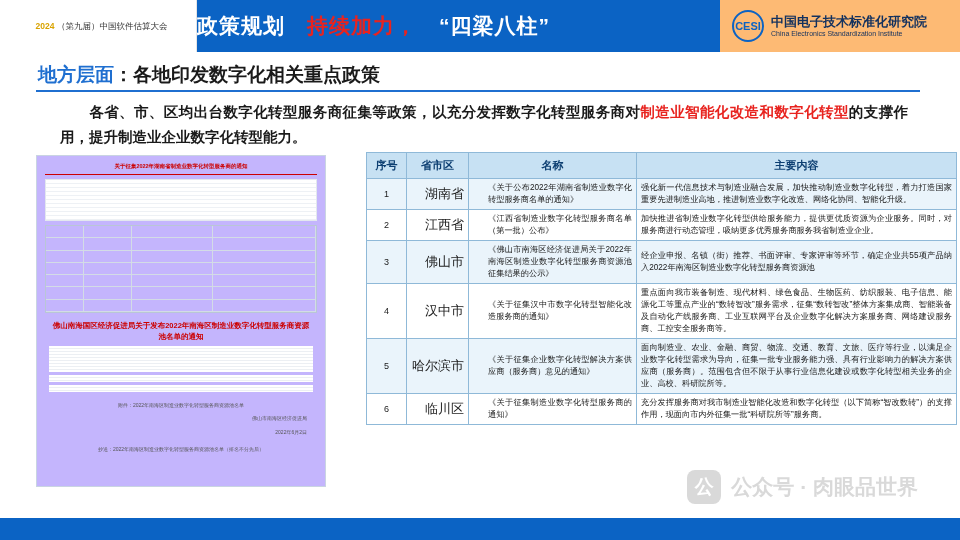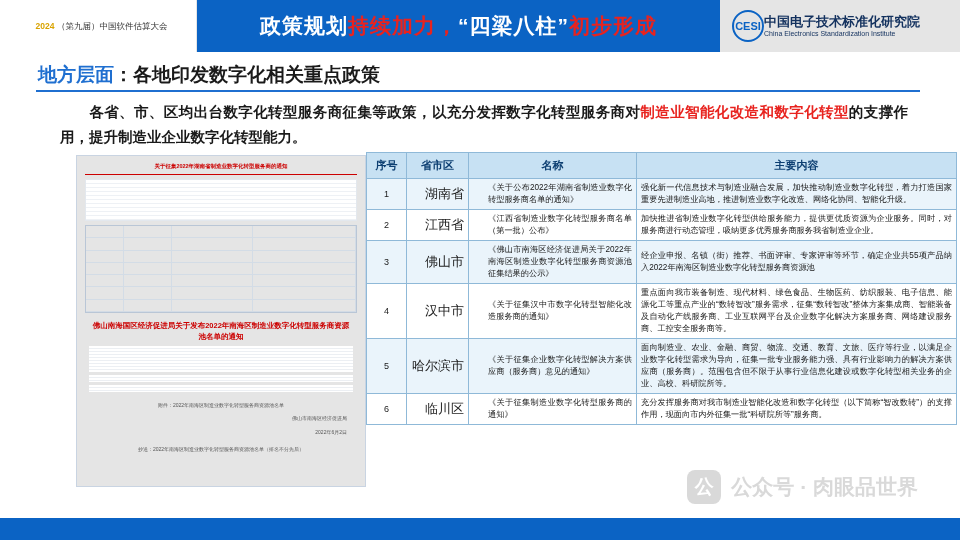--- a/index.html
+++ b/index.html
@@ -24,27 +24,27 @@
     font-family:"DejaVu Sans",sans-serif;
     font-weight:bold;font-size:26px;letter-spacing:-1px;color:#0b63c4;
     line-height:26px;position:relative;
   }
   .logo-main .reg{font-size:9px;vertical-align:super;}
   .logo-sub{
     font-size:8.5px;color:#333;margin-top:2px;white-space:nowrap;
   }
   .logo-sub .yellow{color:#d9a300;font-weight:bold;margin-left:7px;}
   .header-title{
-    flex:1;display:flex;align-items:center;justify-content:center;
-    font-size:21px;font-weight:bold;color:#ffffff;letter-spacing:1px;
+    flex:1;display:flex;align-items:center;justify-content:flex-start;
+    font-size:21px;font-weight:bold;color:#ffffff;letter-spacing:1px;gap:22px;
   }
   .header-title .red{color:#e8231f;}
   .right-logo{
-    width:240px;height:52px;background:#e5e5e5;
-    display:flex;align-items:center;padding-left:12px;box-sizing:border-box;
+    width:240px;height:52px;background:#fdba74;
+    display:flex;align-items:center;gap:7px;padding-left:12px;box-sizing:border-box;
   }
   .rl-mark{
     width:28px;height:28px;border-radius:50%;
     border:2px solid #0b63c4;color:#0b63c4;
     display:flex;align-items:center;justify-content:center;
     font-size:11px;font-weight:bold;flex:0 0 auto;
   }
   .rl-text-cn{font-size:13px;font-weight:bold;color:#13315e;line-height:15px;white-space:nowrap;}
   .rl-text-en{font-size:7px;color:#13315e;line-height:10px;white-space:nowrap;}
 
@@ -63,22 +63,22 @@
     position:absolute;left:60px;top:100px;width:848px;
     font-size:14.5px;line-height:25px;color:#1a1a1a;font-weight:bold;
     text-align:justify;
   }
   .intro .ind{display:inline-block;width:2em;}
   .intro .red{color:#e8231f;}
 
   
   .doc-preview{
     position:absolute;left:36px;top:155px;width:288px;height:330px;
-    background:#e5e5e5;border:1px solid #c9d4e2;
-    overflow:hidden;font-size:4px;color:#444;margin-left:40px;
+    background:#c4b5fd;border:1px solid #c9d4e2;
+    overflow:hidden;font-size:4px;color:#444;
   }
   .doc-red-head{
     text-align:center;color:#c00;font-size:5.5px;font-weight:bold;
     margin-top:6px;line-height:8px;
   }
   .doc-rule{height:1px;background:#c00;margin:4px 8px;}
   .doc-body-block{
     margin:4px 8px;height:40px;
     background:repeating-linear-gradient(to bottom,#ffffff 0 3px,#eef1f5 3px 4px);
     border:1px solid #e3e8ee;
@@ -146,21 +146,20 @@
   <div class="logo-box">
     <div class="logo-sub">
       <span class="yellow">2024</span>
       <span>（第九届）中国软件估算大会</span>
     </div>
   </div>
   <div class="header-title">
     <span>政策规划</span>
       <span class="red">持续加力，</span>
       <span>“四梁八柱”</span>
-      <span class="red">初步形成</span>
   </div>
   <div class="right-logo">
     <div class="rl-mark">CESI</div>
     <div>
       <div class="rl-text-cn">中国电子技术标准化研究院</div>
       <div class="rl-text-en">China Electronics Standardization Institute</div>
     </div>
   </div>
 </div>
 

